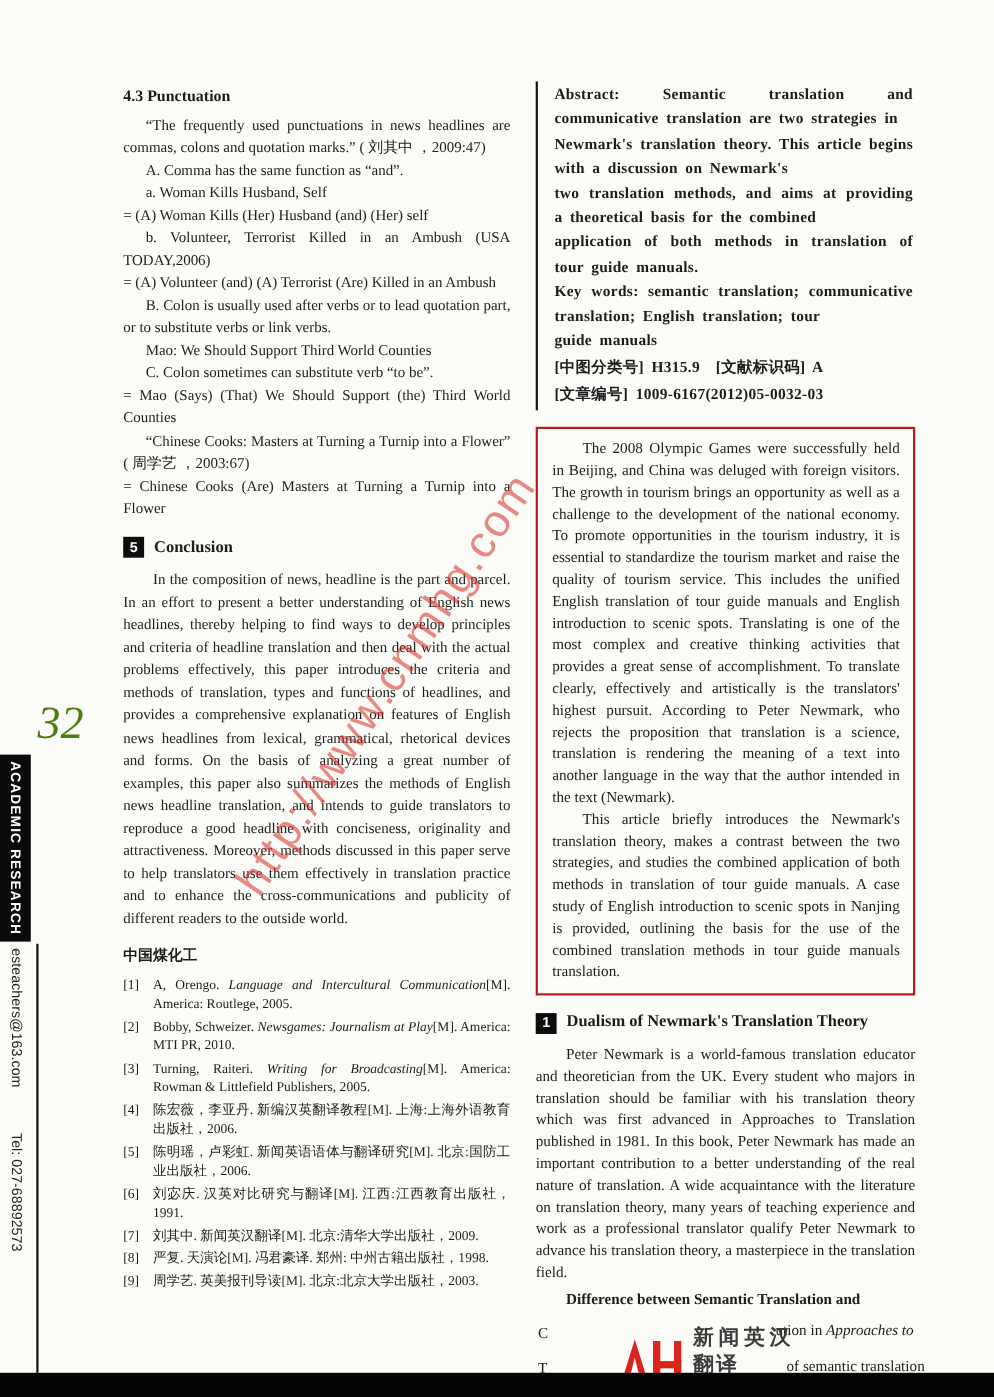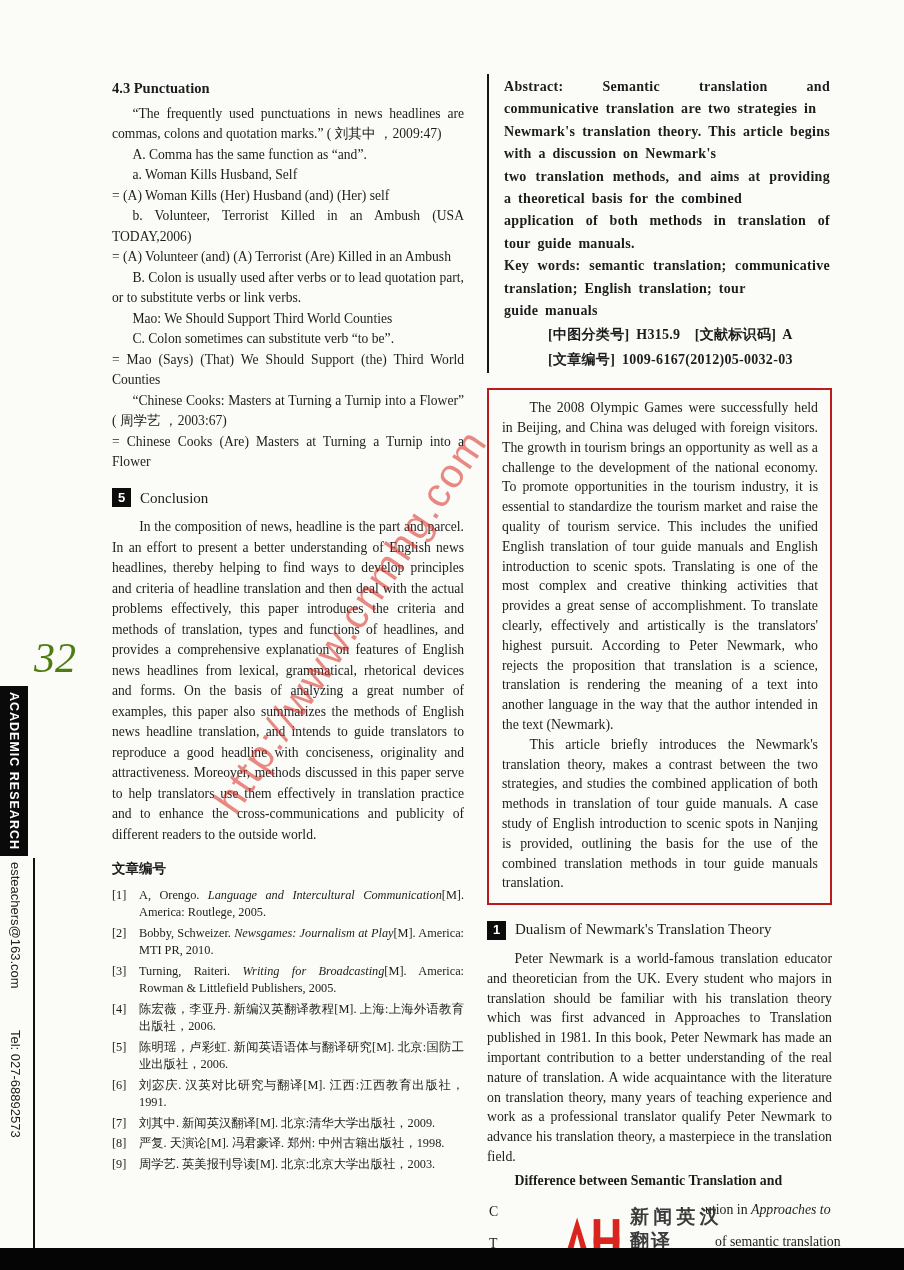--- a/index.html
+++ b/index.html
@@ -20,31 +20,31 @@
   
   .col-left{position:absolute;left:112px;top:78px;width:352px;font-size:13.6px;
             line-height:20.5px;text-align:justify;}
   .h43{font-weight:bold;font-size:14.5px;margin:0 0 5px 0;}
   .ex{margin:0;text-indent:1.5em;}
   .ex.noind{text-indent:0;}
   .sec-head{display:flex;align-items:center;gap:9px;margin:15px 0 9px;}
   .badge{flex:0 0 auto;width:19px;height:19px;background:#0c0c0c;color:#fff;display:flex;
          align-items:center;justify-content:center;font-family:"Liberation Sans",sans-serif;
          font-size:13px;font-weight:bold;}
-  .sec-title{font-weight:normal;font-size:15px;}
+  .sec-title{font-weight:bold;font-size:15px;}
   .concl{margin:0;text-indent:2em;}
   .refs-title{font-weight:bold;font-size:13.5px;margin:14px 0 7px;}
   .ref{display:flex;gap:7px;font-size:12.3px;line-height:17.5px;margin-bottom:3px;text-align:justify;}
   .ref .num{flex:0 0 20px;}
   .ref .ttl{font-style:italic;}
   .col-right{position:absolute;left:487px;top:74px;width:345px;font-size:13.8px;
              line-height:19.8px;text-align:justify;}
   .abstract{border-left:2px solid #141414;padding:2px 2px 2px 15px;font-weight:bold;
             font-size:14px;line-height:22.4px;word-spacing:3px;letter-spacing:0.3px;}
-  .meta{margin-top:2px;margin-left:44px;}
+  .meta{margin-top:2px;}
   .obox{margin-top:15px;border:2px solid #b91c1c;padding:8px 12px 10px 13px;}
   .obox p{margin:0;text-indent:2em;}
   .sec1-body{margin:7px 0 0;text-indent:2em;}
   .subhead{margin:4px 0 0;text-indent:2em;font-weight:bold;}
   .frag-area{position:relative;height:88px;margin-top:3px;}
   .frag{position:absolute;white-space:nowrap;}
   .f1{left:2px;top:8px;}
   .f2{left:218px;top:6px;}
   .f3{left:2px;top:40px;}
   .f4{left:228px;top:38px;}
@@ -92,21 +92,21 @@
     <p class="ex noind">= Mao (Says) (That) We Should Support (the) Third World Counties</p>
     <p class="ex">“Chinese Cooks: Masters at Turning a Turnip into a Flower” ( 周学艺 ，2003:67)</p>
     <p class="ex noind">= Chinese Cooks (Are) Masters at Turning a Turnip into a Flower</p>
 
     <div class="sec-head">
       <span class="badge">5</span>
       <span class="sec-title">Conclusion</span>
     </div>
     <p class="concl">In the composition of news, headline is the part and parcel. In an effort to present a better understanding of English news headlines, thereby helping to find ways to develop principles and criteria of headline translation and then deal with the actual problems effectively, this paper introduces the criteria and methods of translation, types and functions of headlines, and provides a comprehensive explanation on features of English news headlines from lexical, grammatical, rhetorical devices and forms. On the basis of analyzing a great number of examples, this paper also summarizes the methods of English news headline translation, and intends to guide translators to reproduce a good headline with conciseness, originality and attractiveness. Moreover, methods discussed in this paper serve to help translators use them effectively in translation practice and to enhance the cross-communications and publicity of different readers to the outside world.</p>
 
-    <div class="refs-title">文章编号</div>
+    <div class="refs-title">中国煤化工</div>
     <div class="ref">
       <span class="num">[1]</span>
       <span><span>A, Orengo. </span><span class="ttl">Language and Intercultural Communication</span><span>[M]. America: Routlege, 2005.</span></span>
     </div>
     <div class="ref">
       <span class="num">[2]</span>
       <span><span>Bobby, Schweizer. </span><span class="ttl">Newsgames: Journalism at Play</span><span>[M]. America: MTI PR, 2010.</span></span>
     </div>
     <div class="ref">
       <span class="num">[3]</span>

